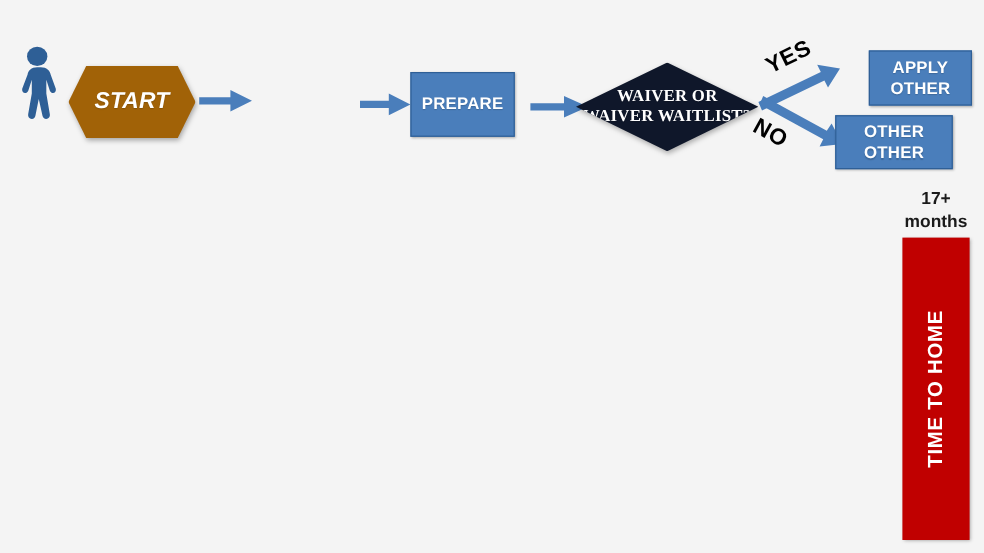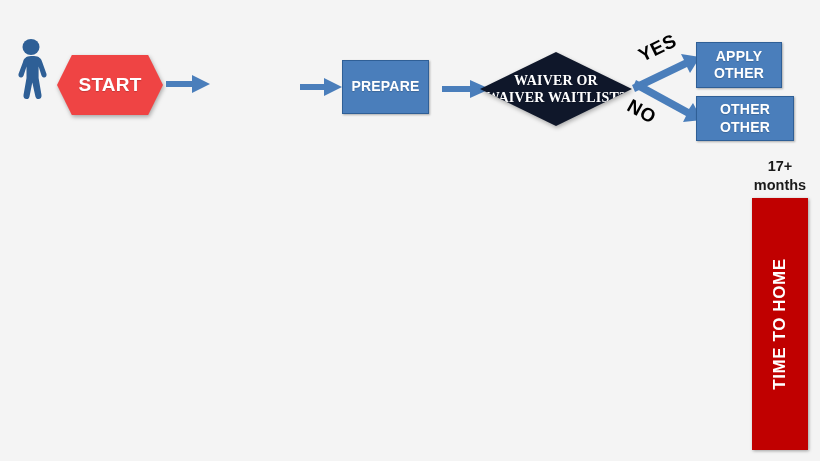--- a/index.html
+++ b/index.html
@@ -33,23 +33,24 @@
     line-height: 1.22;
     letter-spacing: 0.2px;
     text-shadow: 0 1px 1px rgba(0,0,0,0.18);
   }
   .rect {
     background: #4a7ebb;
     border: 1px solid #2f5f96;
     box-shadow: 1px 1px 2px rgba(0,0,0,0.30);
   }
   .hexagon {
-    background: #ef4444;
+    background: #a16207;
     -webkit-clip-path: polygon(14% 0%, 86% 0%, 100% 50%, 86% 100%, 14% 100%, 0% 50%);
     clip-path: polygon(14% 0%, 86% 0%, 100% 50%, 86% 100%, 14% 100%, 0% 50%);
+    font-style: italic;
   }
   .hex-wrap {
     position: absolute;
     filter: drop-shadow(1px 2px 2px rgba(0,0,0,0.32));
   }
   .diamond-wrap {
     position: absolute;
     filter: drop-shadow(1px 2px 2px rgba(0,0,0,0.30));
   }
   .diamond {
@@ -160,21 +161,21 @@
     <path d="M4 45 L56 20 L53 14 L72 17 L62 33 L59 27 L7 52 Z" fill="#4a7ebb"></path>
 
     <path d="M4 49 L56 76 L53 82 L72 79 L62 63 L59 69 L7 42 Z" fill="#4a7ebb" opacity="0"></path>
     <path d="M5 47 L58 76 L55 82 L74 80 L65 63 L61 69 L8 40 Z" fill="#4a7ebb"></path>
   </svg>
 
   <div class="branch-label" style="left:635px; top:47px; transform: rotate(-26deg); transform-origin: left top;">YES</div>
 
   <div class="branch-label" style="left:634px; top:95px; transform: rotate(29deg); transform-origin: left top;">NO</div>
 
-  <div class="rect node small-box-label" style="left:696px; top:42px; width:86px; height:46px;">
+  <div class="rect node small-box-label" style="left:724px; top:42px; width:86px; height:46px;">
     <div>
       <div>APPLY</div>
       <div>OTHER</div>
     </div>
   </div>
 
   <div class="rect node small-box-label" style="left:696px; top:96px; width:98px; height:45px;">
     <div>
       <div>OTHER</div>
       <div>OTHER</div>

